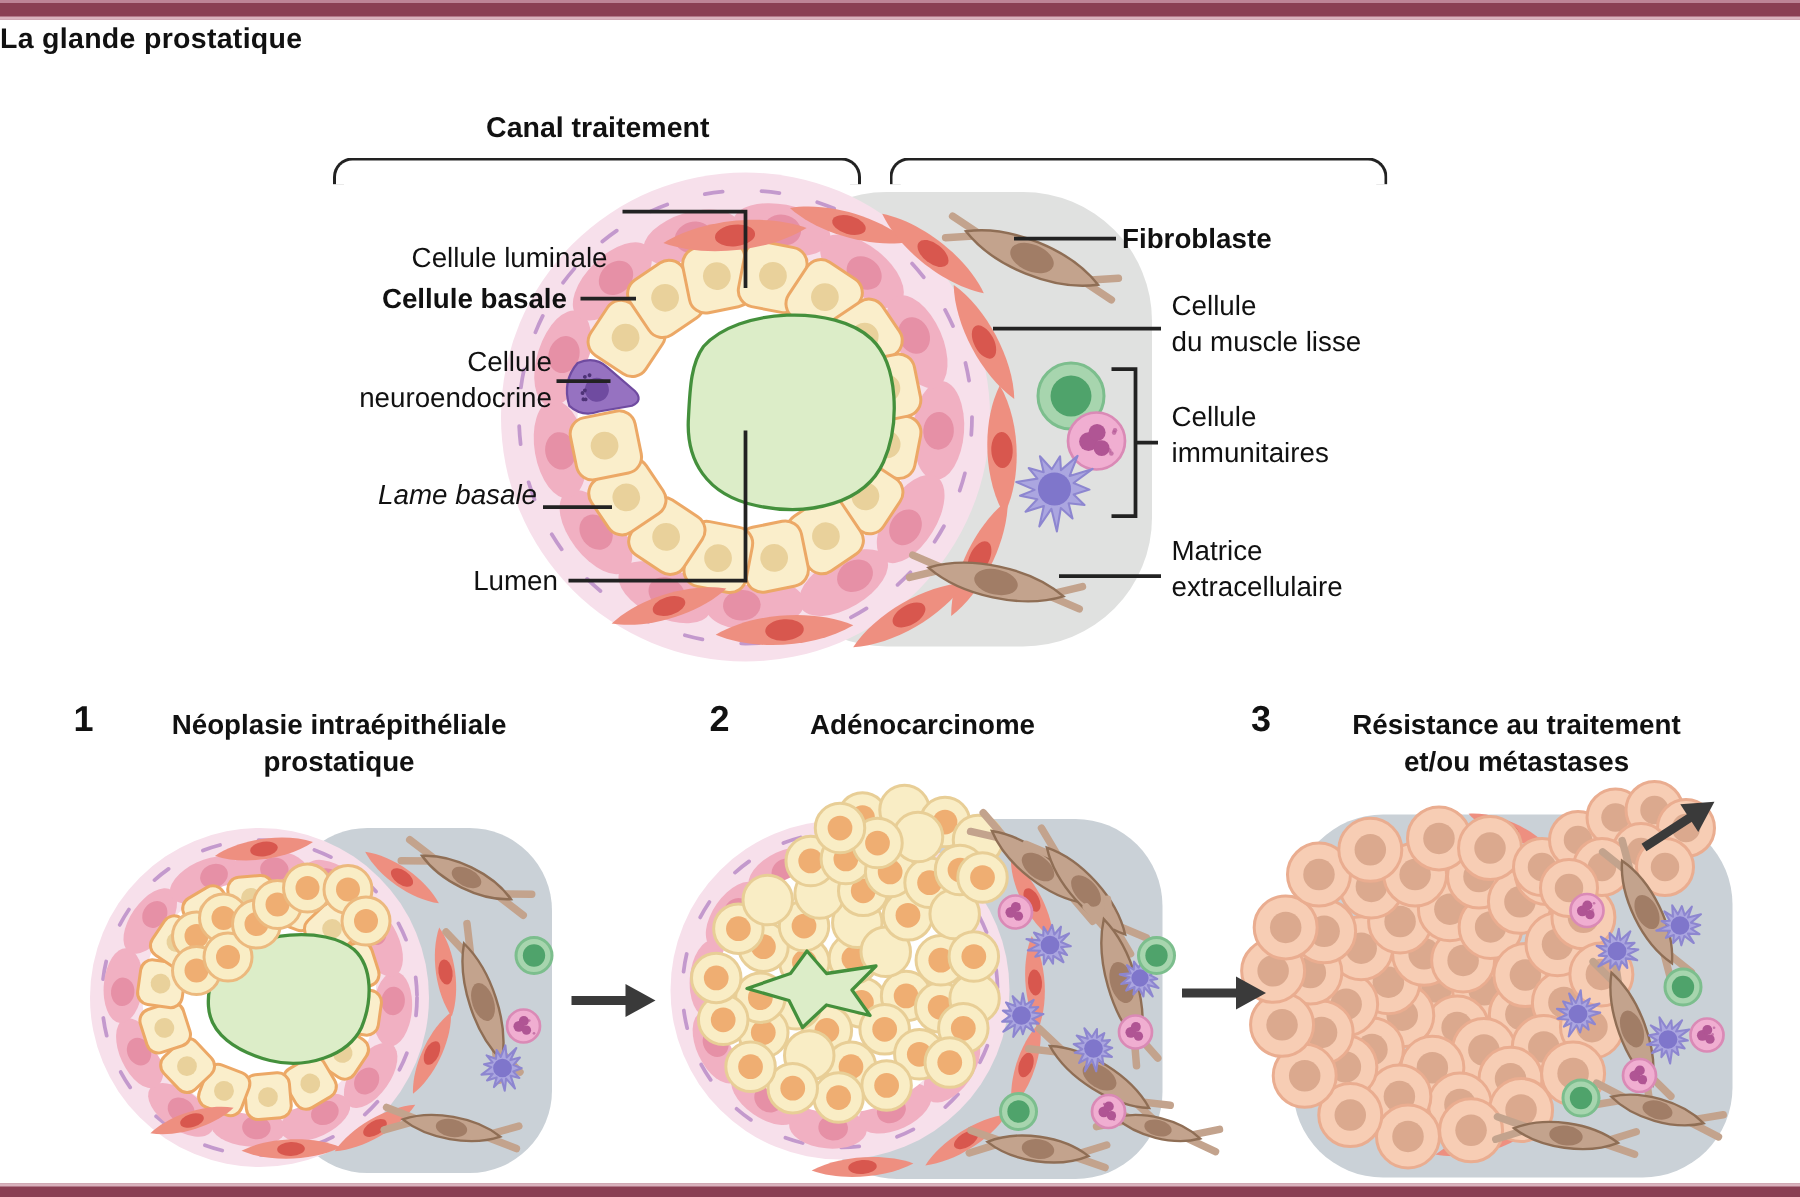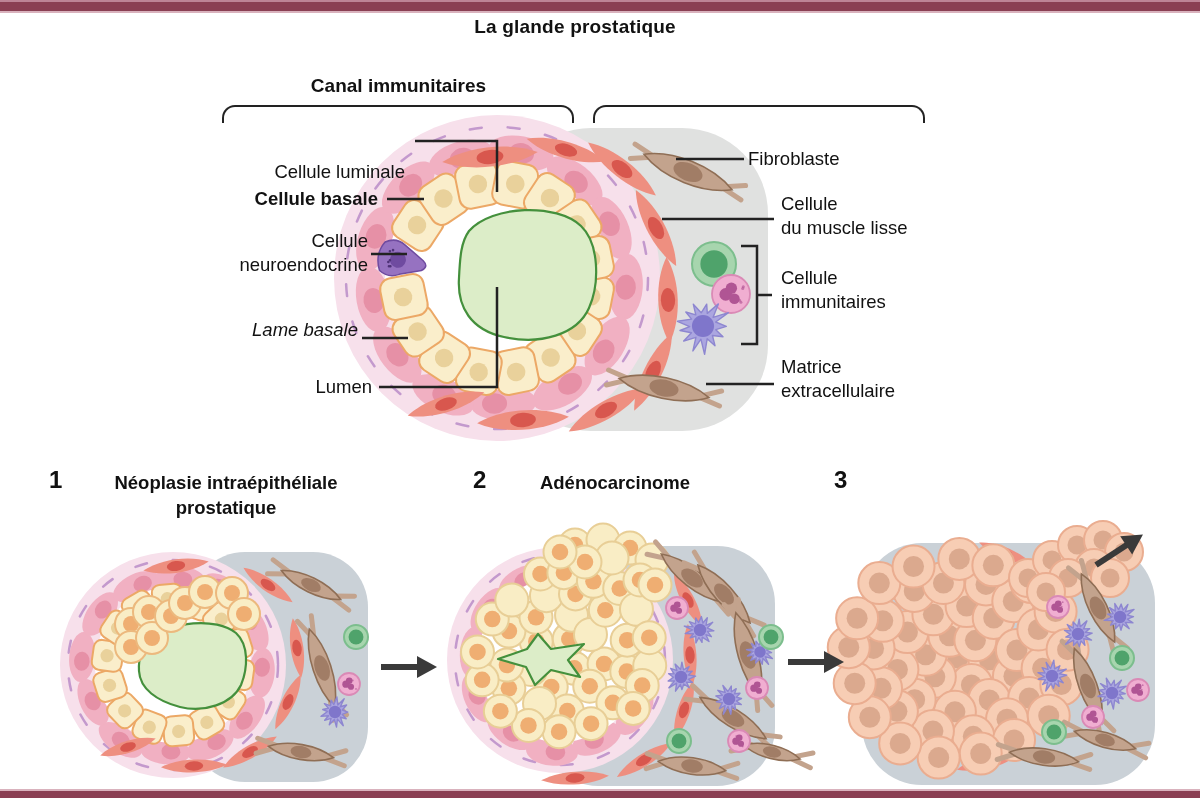--- a/index.html
+++ b/index.html
@@ -2,21 +2,21 @@
 <html><head>
 <meta charset="utf-8">
 <style>
   html,body{margin:0;padding:0;background:#fff;}
   body{width:1200px;height:798px;position:relative;overflow:hidden;
        font-family:"Liberation Sans",sans-serif;color:#111;}
   .fig{position:absolute;inset:0;}
   .bar{position:absolute;left:0;right:0;background:#8A3F53;}
   .bar.top{top:0;height:9px;border-top:2px solid #BD8496;border-bottom:2px solid #D9B2BD;}
   .bar.bottom{bottom:0;height:7px;border-top:2px solid #D9B2BD;}
-  .title{position:absolute;top:16px;left:0;width:1150px;text-align:center;
+  .title{position:absolute;top:16px;left:0;width:1150px;
          font-weight:bold;font-size:19px;letter-spacing:.2px;}
   .col-head{position:absolute;top:75px;font-weight:bold;font-size:19px;text-align:center;}
   .col-head.canal{left:222px;width:353px;}
   .col-head.stroma{left:593px;width:333px;}
   .bracket{position:absolute;top:105px;height:16px;border:2.5px solid #222;
            border-bottom:none;border-radius:13px 13px 0 0;}
   .bracket.canal{left:222px;width:348px;}
   .bracket.stroma{left:593px;width:328px;}
   svg#art{position:absolute;left:0;top:0;}
   .lbl{position:absolute;font-size:18.5px;line-height:24px;white-space:pre-line;}
@@ -26,21 +26,21 @@
   .stage-num{position:absolute;top:466px;font-weight:bold;font-size:24px;}
 </style>
 </head>
 <body>
 
 <div class="fig">
   <div class="bar top"></div>
 
   <div class="title">La glande prostatique</div>
 
-  <div class="col-head canal">Canal immunitaires</div>
+  <div class="col-head canal">Canal traitement</div>
   <div class="bracket canal"></div>
   <div class="bracket stroma"></div>
 
   <svg id="art" width="1200" height="798" viewBox="0 0 1200 798">
       <g>
         <rect x="505" y="128" width="263" height="303" rx="86" fill="#E0E1E0"></rect>
         <g>
           <circle cx="497" cy="278" r="163" fill="#F7E0EB"></circle>
           <circle cx="497" cy="278" r="151" fill="none" stroke="#BA8CC8" stroke-width="2.5" stroke-dasharray="12 26" stroke-linecap="round" opacity="0.85"></circle>
           <g transform="translate(625.7250532864948,287.0013325935831) rotate(94)">
@@ -1147,29 +1147,31 @@
       </g>
     </svg>
 
   <div class="lbl r" style="top:129px;right:795px;margin-top:31px;">Cellule luminale</div>
   <div class="lbl r" style="top:187px;right:822px;font-weight:bold;">Cellule basale</div>
   <div class="lbl r" style="top:229px;right:832px;">Cellule
 neuroendocrine</div>
   <div class="lbl r" style="top:318px;right:842px;font-style:italic;">Lame basale</div>
   <div class="lbl r" style="top:375px;right:828px;">Lumen</div>
 
-  <div class="lbl" style="top:147px;left:748px;">Fibroblaste</div>
+  <div class="lbl" style="top:147px;left:748px;font-weight:bold;">Fibroblaste</div>
   <div class="lbl" style="top:192px;left:781px;">Cellule
 du muscle lisse</div>
   <div class="lbl" style="top:266px;left:781px;">Cellule
 immunitaires</div>
   <div class="lbl" style="top:355px;left:781px;">Matrice
 extracellulaire</div>
 
   <div class="stage-num" style="left:49px;">1</div>
   <div class="stage-num" style="left:473px;">2</div>
   <div class="stage-num" style="left:834px;">3</div>
   <div class="stage-head" style="left:91px;">Néoplasie intraépithéliale
 prostatique</div>
   <div class="stage-head" style="left:480px;">Adénocarcinome</div>
+  <div class="stage-head" style="left:876px;">Résistance au traitement
+et/ou métastases</div>
 
   <div class="bar bottom"></div>
 </div>
 
 </body></html>

